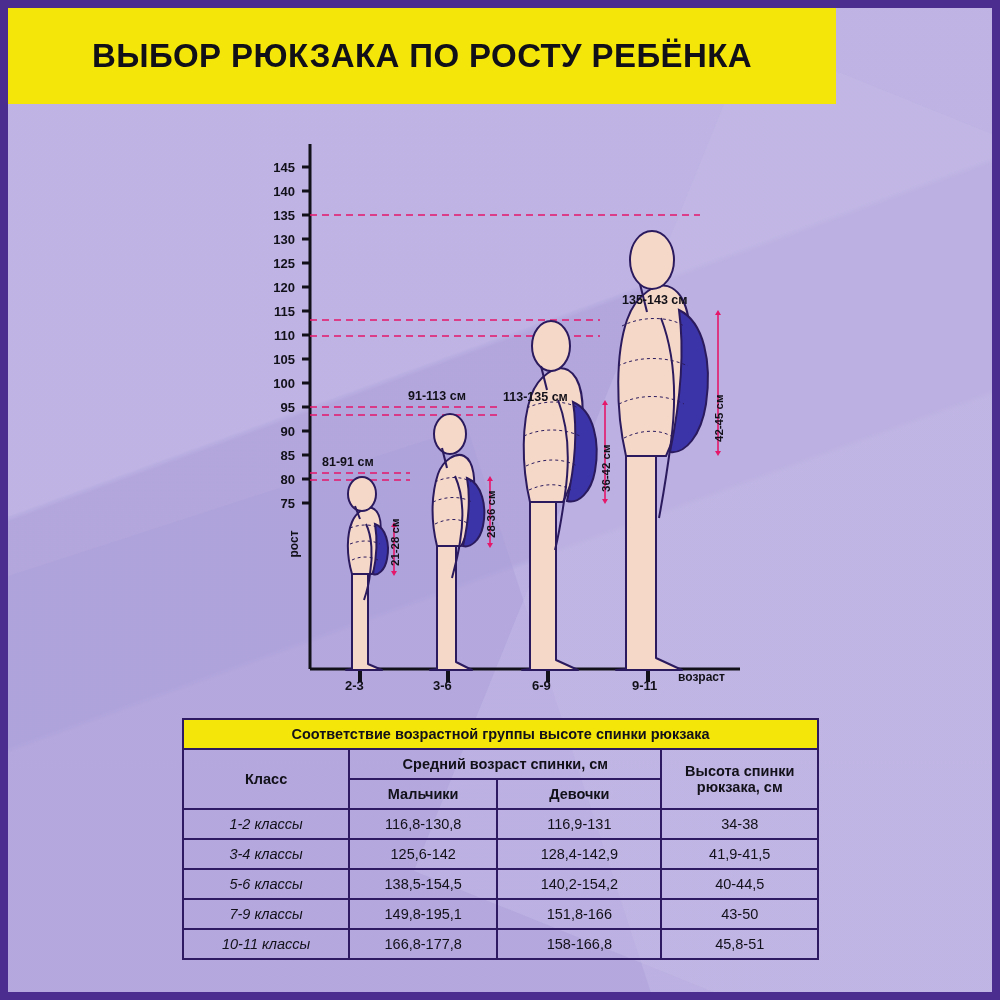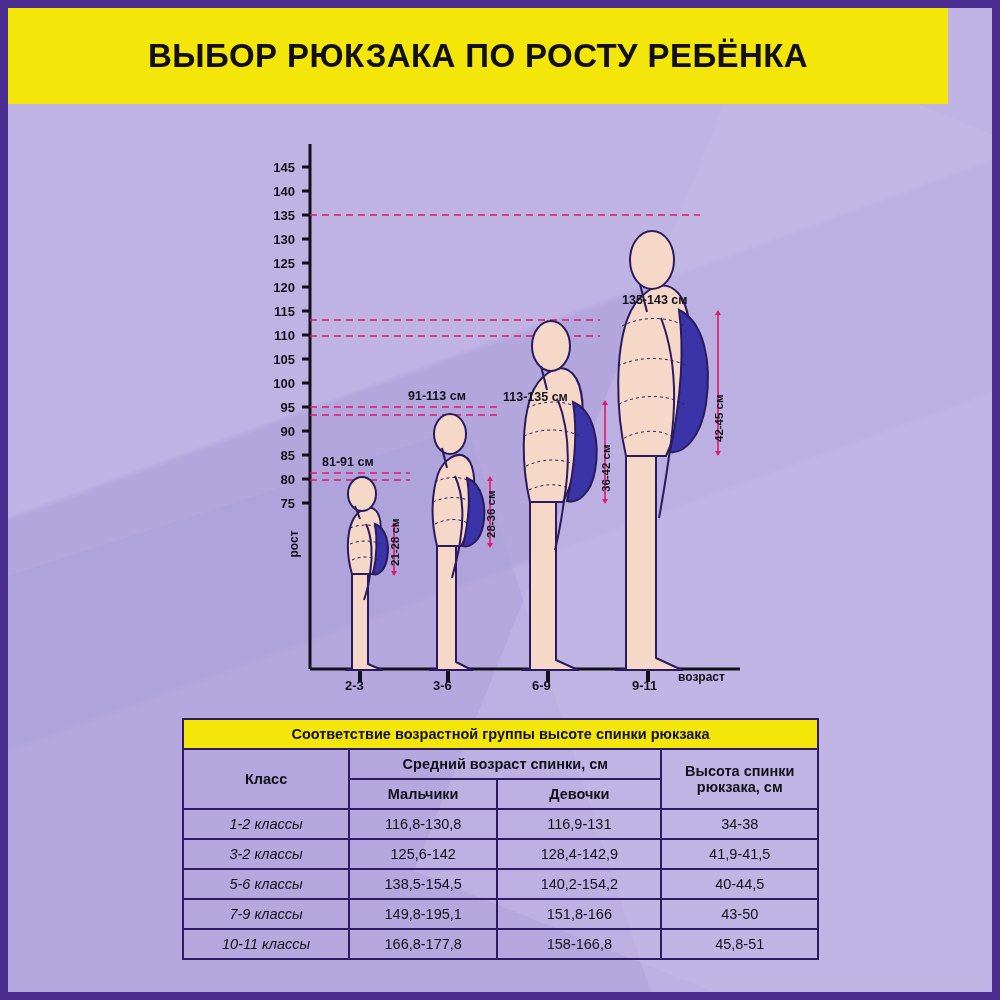--- a/index.html
+++ b/index.html
@@ -42,21 +42,21 @@
     left: 0; top: 0;
     width: 1000px; height: 1000px;
     border: 8px solid #4b2d8f;
     box-sizing: border-box;
     pointer-events: none;
     z-index: 40;
   }
   .header {
     position: absolute;
     left: 8px; top: 8px;
-    width: 940px;
+    width: 828px;
     height: 96px;
     background: #f5e60a;
     display: flex;
     align-items: center;
     justify-content: center;
     z-index: 20;
   }
   .header-title {
     font-size: 33px;
     font-weight: bold;
@@ -294,21 +294,21 @@
         <td class="hdr" style="width:165px">Девочки</td>
       </tr>
 
       <tr>
         <td class="cell cell-label">1-2 классы</td>
         <td class="cell">116,8-130,8</td>
         <td class="cell">116,9-131</td>
         <td class="cell">34-38</td>
       </tr>
       <tr>
-        <td class="cell cell-label">3-2 классы</td>
+        <td class="cell cell-label">3-4 классы</td>
         <td class="cell">125,6-142</td>
         <td class="cell">128,4-142,9</td>
         <td class="cell">41,9-41,5</td>
       </tr>
       <tr>
         <td class="cell cell-label">5-6 классы</td>
         <td class="cell">138,5-154,5</td>
         <td class="cell">140,2-154,2</td>
         <td class="cell">40-44,5</td>
       </tr>

